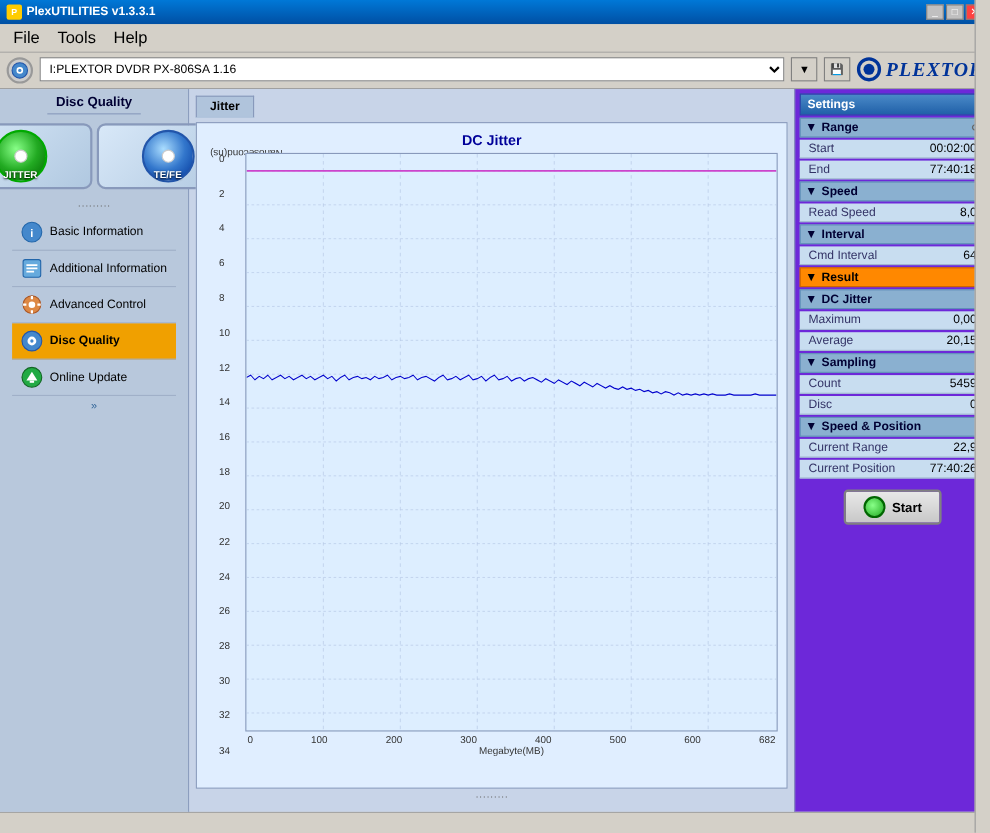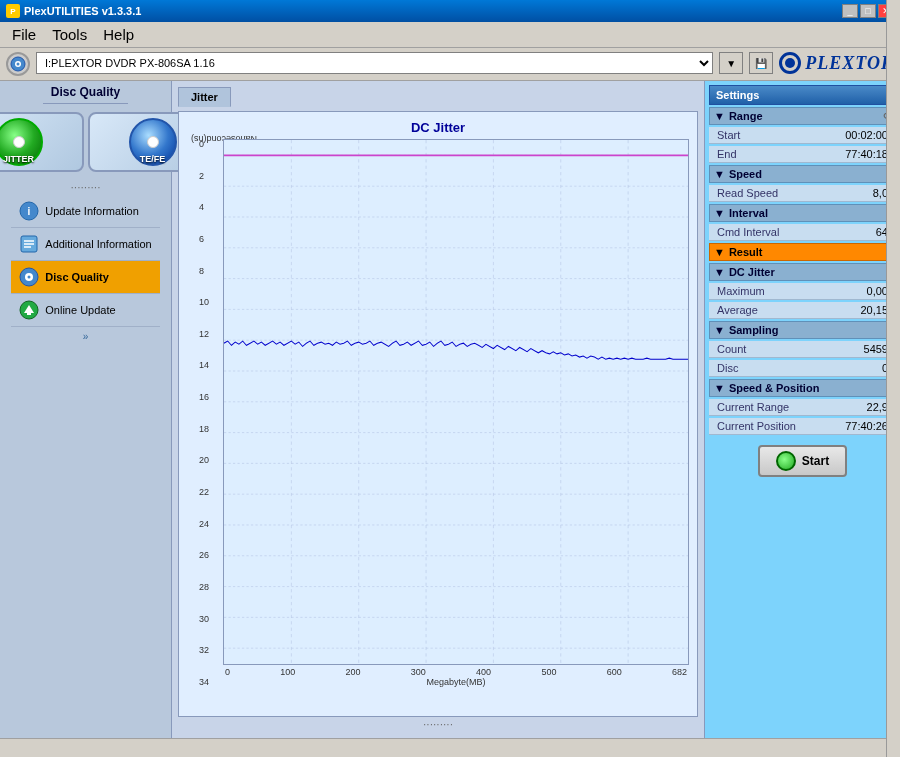--- a/index.html
+++ b/index.html
@@ -271,22 +271,22 @@
     .chart-plot-area {
       flex: 1;
       background: #ddeeff;
       border: 1px solid #8899bb;
       position: relative;
       overflow: hidden;
     }
 
     
     .right-panel {
-      width: 196px;
-      background: #7dd3fc;
+      width: 178px;
+      background: #6d28d9;
       border-left: 1px solid #8899bb;
       display: flex;
       flex-direction: column;
       padding: 4px;
       gap: 2px;
     }
     .panel-header {
       background: linear-gradient(to bottom, #4a8ac8, #2060a8);
       color: white;
       font-weight: bold;
@@ -450,30 +450,41 @@
       </div>
     </div>
     <div class="dots-row">·········</div>
 
     <div class="nav-items">
       <div class="nav-item">
         <svg class="nav-icon" viewBox="0 0 20 20">
           <circle cx="10" cy="10" r="9" fill="#4488cc" stroke="#2266aa" stroke-width="1"></circle>
           <text x="10" y="14" text-anchor="middle" fill="white" font-size="10" font-weight="bold">i</text>
         </svg>
-        <span class="nav-label">Update Information</span>
+        <span class="nav-label">Basic Information</span>
       </div>
       <div class="nav-item">
         <svg class="nav-icon" viewBox="0 0 20 20">
           <rect x="2" y="2" width="16" height="16" rx="2" fill="#66aadd" stroke="#2266aa" stroke-width="1"></rect>
           <line x1="5" y1="7" x2="15" y2="7" stroke="white" stroke-width="1.5"></line>
           <line x1="5" y1="10" x2="15" y2="10" stroke="white" stroke-width="1.5"></line>
           <line x1="5" y1="13" x2="12" y2="13" stroke="white" stroke-width="1.5"></line>
         </svg>
         <span class="nav-label">Additional Information</span>
+      </div>
+      <div class="nav-item">
+        <svg class="nav-icon" viewBox="0 0 20 20">
+          <circle cx="10" cy="10" r="8" fill="#dd8844" stroke="#aa5522" stroke-width="1"></circle>
+          <circle cx="10" cy="10" r="3" fill="white"></circle>
+          <line x1="10" y1="2" x2="10" y2="5" stroke="white" stroke-width="2"></line>
+          <line x1="10" y1="15" x2="10" y2="18" stroke="white" stroke-width="2"></line>
+          <line x1="2" y1="10" x2="5" y2="10" stroke="white" stroke-width="2"></line>
+          <line x1="15" y1="10" x2="18" y2="10" stroke="white" stroke-width="2"></line>
+        </svg>
+        <span class="nav-label">Advanced Control</span>
       </div>
       <div class="nav-item active">
         <svg class="nav-icon" viewBox="0 0 20 20">
           <ellipse cx="10" cy="10" rx="9" ry="9" fill="#4488cc" stroke="#2255aa" stroke-width="1"></ellipse>
           <ellipse cx="10" cy="10" rx="4" ry="4" fill="white"></ellipse>
           <ellipse cx="10" cy="10" rx="1.5" ry="1.5" fill="#4488cc"></ellipse>
         </svg>
         <span class="nav-label">Disc Quality</span>
       </div>
       <div class="nav-item">

